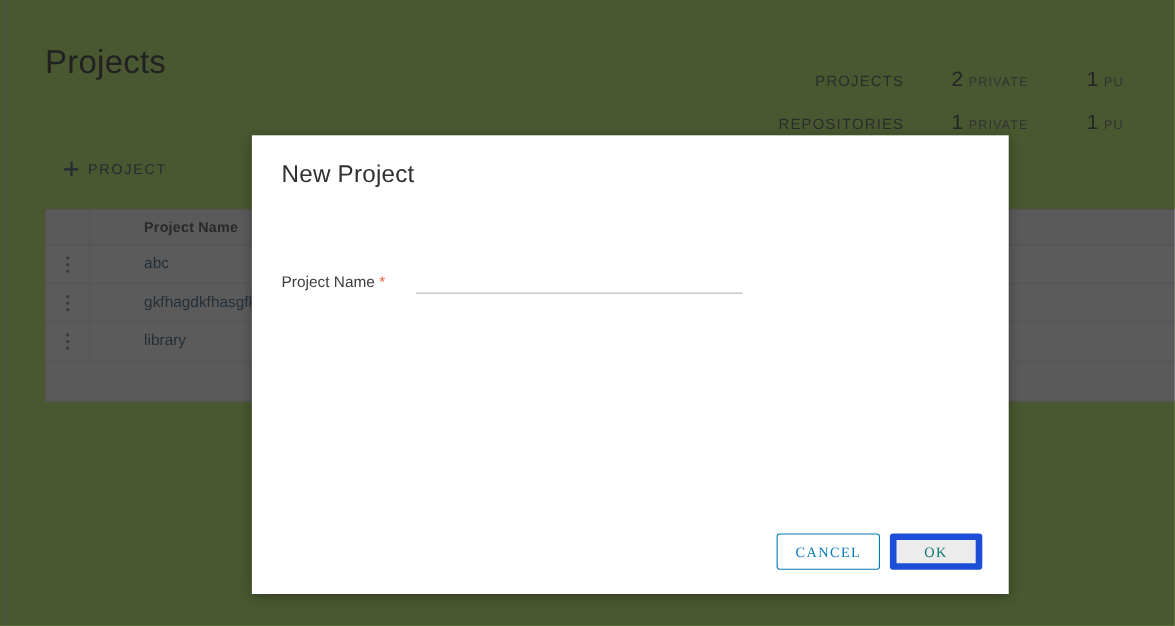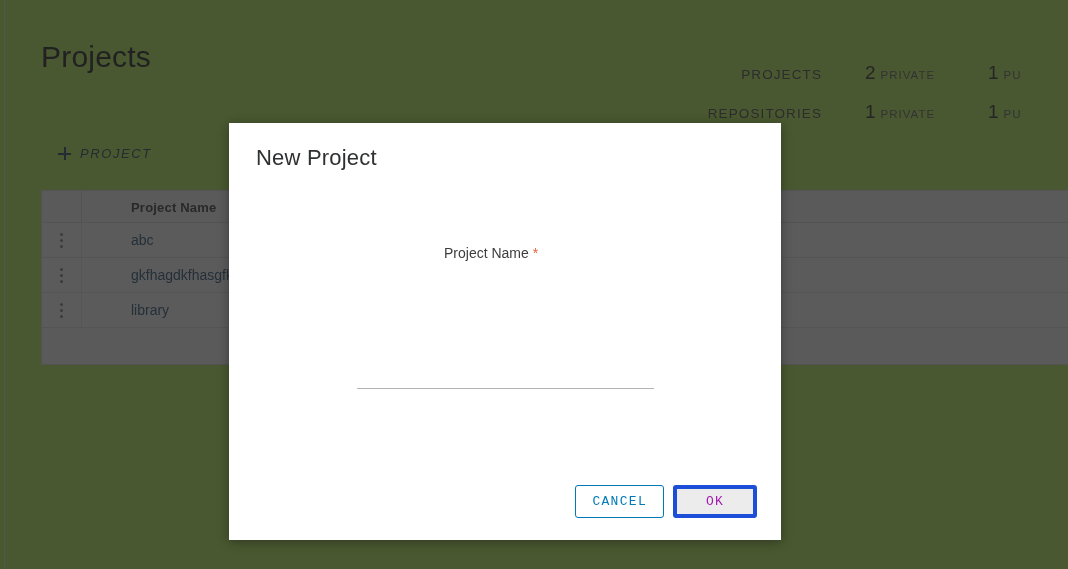--- a/index.html
+++ b/index.html
@@ -107,21 +107,20 @@
     position: absolute;
     background: #37566b;
   }
   .plus-icon::before { left: 0; top: 6px; width: 13px; height: 1.6px; }
   .plus-icon::after  { top: 0; left: 6px; height: 13px; width: 1.6px; }
   .add-project-label {
     font-size: 13px;
     letter-spacing: 1.6px;
     color: #37566b;
     text-transform: uppercase;
-    font-style: italic;
   }
 
   
   .table {
     position: absolute;
     left: 41px;
     top: 190px;
     right: 0px;
     border: 1px solid #e0e0e0;
     border-right: none;
@@ -220,21 +219,21 @@
     inset: 0;
     background: rgba(28, 28, 28, 0.72);
     z-index: 10;
   }
 
   
   #dialog {
     position: absolute;
     left: 229px;
     top: 123px;
-    width: 552px;
+    width: 688px;
     height: 417px;
     background: #ffffff;
     box-sizing: border-box;
     z-index: 20;
     box-shadow: 0 2px 10px rgba(0,0,0,0.35);
   }
   .dlg-title {
     position: absolute;
     left: 27px;
     top: 22px;
@@ -249,21 +248,20 @@
     position: absolute;
     left: 27px;
     top: 122px;
     right: 27px;
   }
   .form-row {
     display: flex;
     align-items: center;
     margin-bottom: 26px;
     min-height: 22px;
-    flex-direction: column;
   }
   .form-label {
     flex: 0 0 122px;
     width: 122px;
     font-size: 14px;
     color: #3d3d3d;
     white-space: nowrap;
   }
   .req-star {
     color: #e6613c;
@@ -321,38 +319,38 @@
     display: flex;
     align-items: center;
     gap: 9px;
   }
   .btn {
     height: 33px;
     min-width: 84px;
     padding: 0 16px;
     font-size: 13px;
     letter-spacing: 1.3px;
-    font-family: Liberation Mono, monospace;
+    font-family: Liberation Serif, serif;
     text-transform: uppercase;
     box-sizing: border-box;
     border-radius: 3px;
     cursor: pointer;
     display: inline-flex;
     align-items: center;
     justify-content: center;
   }
   .btn-outline {
     background: #ffffff;
     border: 1px solid #0079b8;
     color: #0079b8;
   }
   .btn-disabled {
     background: #ececec;
-    border: 4px solid #1d4ed8;
-    color: #a21caf;
+    border: 6px solid #1d4ed8;
+    color: #0f766e;
     cursor: default;
   }
 </style>
 </head>
 <body>
 
 <div id="page-root">
 
   <div class="page-left-rule"></div>
 

